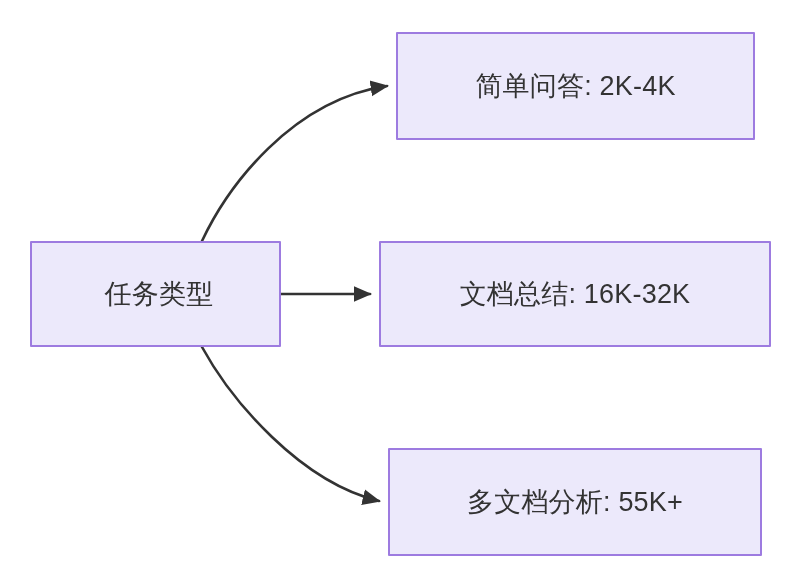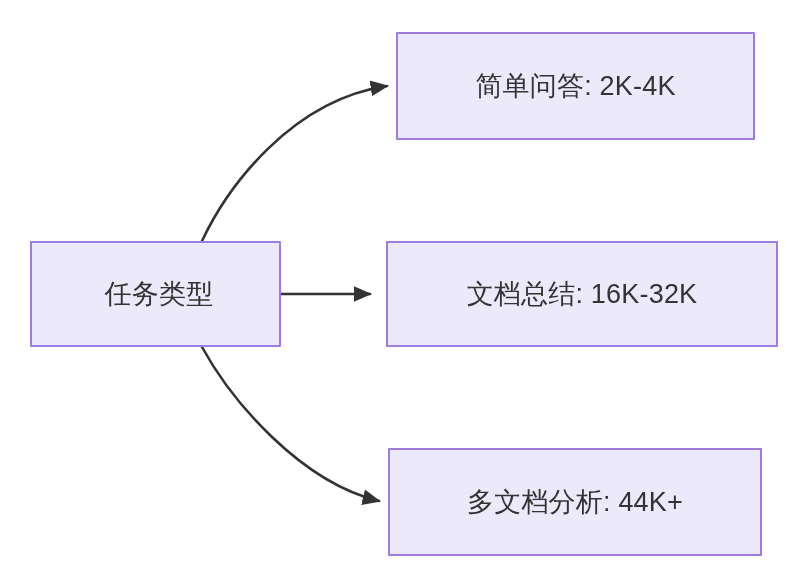--- a/index.html
+++ b/index.html
@@ -41,21 +41,21 @@
     color: #333333;
     font-size: 27px;
     line-height: 1.2;
     letter-spacing: 0.2px;
     white-space: nowrap;
     text-align: right;
   }
   
   #node-root      { left: 30px;  top: 241px; width: 251px; height: 106px; padding-left: 7px; }
   #node-simple-qa { left: 396px; top: 32px;  width: 359px; height: 108px; }
-  #node-doc-sum   { left: 379px; top: 241px; width: 392px; height: 106px; margin-left: 7px; }
+  #node-doc-sum   { left: 379px; top: 241px; width: 392px; height: 106px; }
   #node-multi-doc { left: 388px; top: 448px; width: 374px; height: 108px; }
 </style>
 </head>
 <body>
 
 <div id="diagram-canvas">
 
   <svg id="edge-layer" viewBox="0 0 787 572" width="787" height="572" xmlns="http://www.w3.org/2000/svg">
     <defs>
       <marker id="arrowhead" viewBox="0 0 10 10" refX="9" refY="5" markerWidth="7" markerHeight="7" orient="auto-start-reverse" markerUnits="strokeWidth">
@@ -76,16 +76,16 @@
 
   <div class="node" id="node-simple-qa">
     <span class="node-label">简单问答: 2K-4K</span>
   </div>
 
   <div class="node" id="node-doc-sum">
     <span class="node-label">文档总结: 16K-32K</span>
   </div>
 
   <div class="node" id="node-multi-doc">
-    <span class="node-label">多文档分析: 44K+</span>
+    <span class="node-label">多文档分析: 55K+</span>
   </div>
 
 </div>
 
 </body></html>

